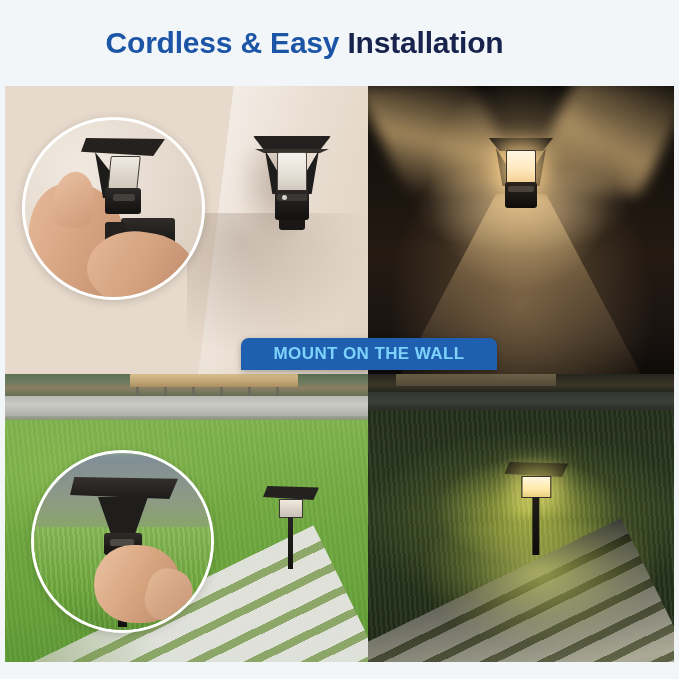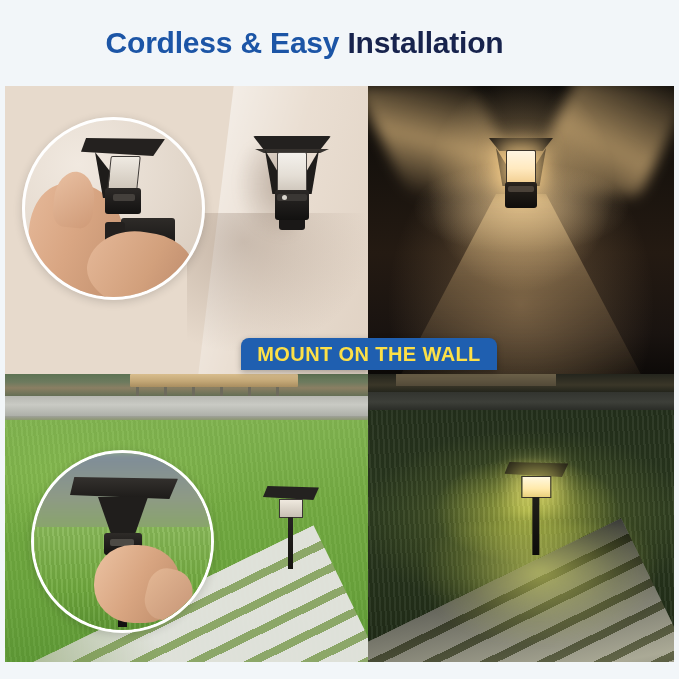--- a/index.html
+++ b/index.html
@@ -537,22 +537,22 @@
     background: radial-gradient(ellipse at 50% 40%, rgba(235,240,110,.55), rgba(210,220,90,.16) 48%, rgba(180,195,70,0) 74%);
     filter: blur(3px);
   }
 
   
   .badge {
     position: absolute;
     display: flex;
     align-items: center;
     justify-content: center;
-    color: #fde047;
-    font-size: 20px;
+    color: #7dd3fc;
+    font-size: 17px;
     font-weight: bold;
     letter-spacing: .4px;
     white-space: nowrap;
     box-shadow: 0 2px 6px rgba(0,0,0,.28);
   }
   .badge-wall {
     left: 241px; top: 338px;
     width: 256px; height: 32px;
     background: #1f5fb0;
     border-radius: 8px 8px 0 0;

